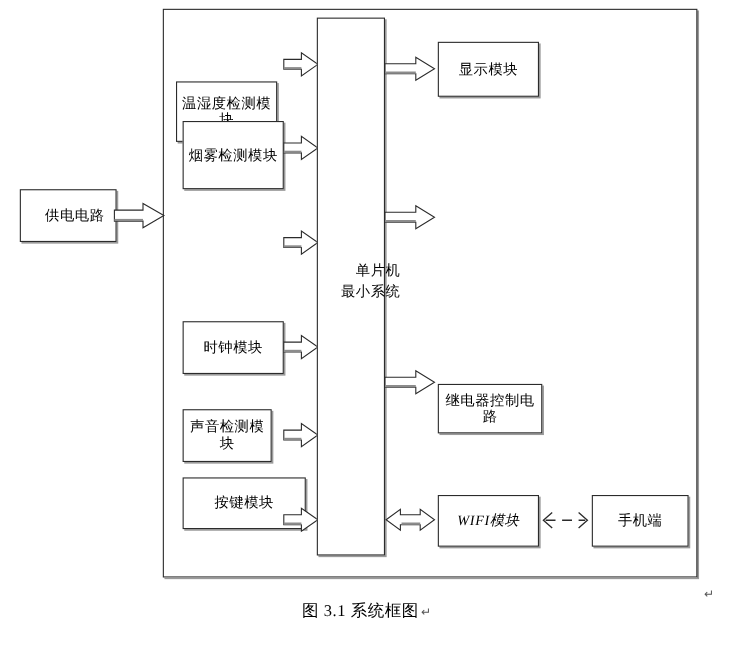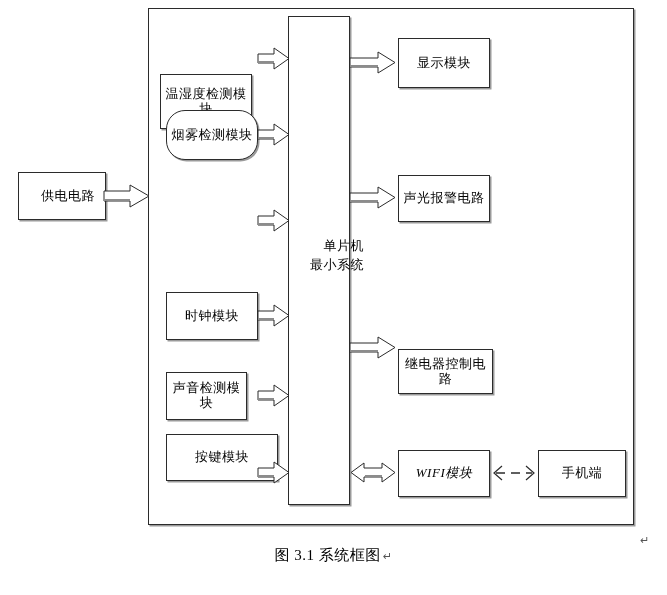--- a/index.html
+++ b/index.html
@@ -94,21 +94,21 @@
     <svg width="48" height="26" viewBox="0 0 48 26">
       <polygon points="0,8 26,8 26,2 45,13 26,24 26,18 0,18" fill="#ffffff" stroke="#2b2b2b" stroke-width="1"></polygon>
       <polyline points="0,17 26,17" fill="none" stroke="#8c8c8c" stroke-width="2"></polyline>
     </svg>
   </div>
 
   <div class="box" style="left:160px; top:30px; width:92px; height:55px;margin-top:44px;">
     <span>温湿度检测模块</span>
   </div>
 
-  <div class="box" style="left:166px; top:110px; width:92px; height:50px;border-radius:19px;">
+  <div class="box" style="left:166px; top:110px; width:92px; height:62px;">
     <span>烟雾检测模块</span>
   </div>
 
 
   <div class="box" style="left:166px; top:292px; width:92px; height:48px;">
     <span>时钟模块</span>
   </div>
 
   <div class="box" style="left:166px; top:372px; width:81px; height:48px;">
     <span>声音检测模块</span>
@@ -191,23 +191,20 @@
     <svg width="48" height="24" viewBox="0 0 48 24">
       <polygon points="1,11.5 14,2 14,7 32,7 32,2 45,11.5 32,21 32,16 14,16 14,21" fill="#ffffff" stroke="#2b2b2b" stroke-width="1"></polygon>
       <polyline points="15,15 32,15" fill="none" stroke="#8c8c8c" stroke-width="2"></polyline>
     </svg>
   </div>
 
   <div class="box" style="left:398px; top:38px; width:92px; height:50px;">
     <span>显示模块</span>
   </div>
 
-  <div class="box" style="left:398px; top:175px; width:92px; height:47px;">
-    <span>声光报警电路</span>
-  </div>
 
   <div class="box" style="left:398px; top:325px; width:95px; height:45px;margin-top:24px;">
     <span>继电器控制电路</span>
   </div>
 
   <div class="box" style="left:398px; top:450px; width:92px; height:47px;font-style:italic;">
     <span>WIFI模块</span>
   </div>
 
   <div class="arrow" style="left:490px; top:461px; width:48px; height:24px;">

